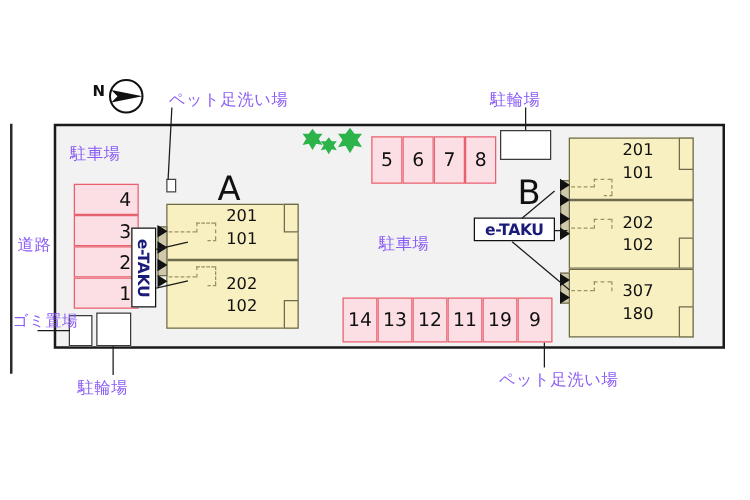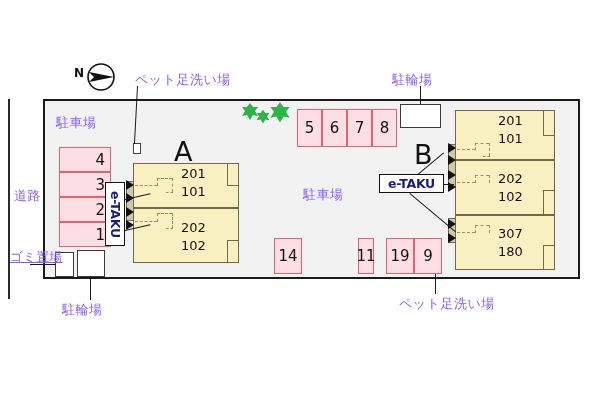--- a/index.html
+++ b/index.html
@@ -108,21 +108,21 @@
   <div class="lbl lbl-jp" style="left:399px;top:295px;">ペット足洗い場</div>
 
   <div class="lbl lbl-jp" style="left:392px;top:71px;">駐輪場</div>
   <div class="lead" style="left:420px;top:86px;width:1.4px;height:22px;"></div>
   <div class="wbox" style="left:400px;top:104px;width:41px;height:24px;"></div>
 
   <div class="wbox" style="left:55px;top:252px;width:19px;height:25px;"></div>
   <div class="wbox" style="left:77px;top:250px;width:28px;height:27px;"></div>
 
   <div class="lead" style="left:30px;top:264px;width:26px;height:1.4px;"></div>
-  <div class="lbl lbl-jp-sm" style="left:10px;top:249px;text-decoration:underline;">ゴミ置場</div>
+  <div class="lbl lbl-jp-sm" style="left:10px;top:249px;">ゴミ置場</div>
 
   <div class="lead" style="left:90px;top:277px;width:1.4px;height:23px;"></div>
   <div class="lbl lbl-jp" style="left:62px;top:301px;">駐輪場</div>
 
   <div class="shrub" style="left:240px;top:102px;">
     <svg width="20" height="20" viewBox="0 0 20 20">
         <path d="M10 1 L13 5 L18 5 L15 9 L18 14 L13 13 L10 18 L7 13 L2 14 L5 9 L2 5 L7 5 Z" fill="#2cb34a"></path>
       </svg>
   </div>
   <div class="shrub" style="left:255px;top:109px;">
@@ -158,21 +158,27 @@
   <div class="stall center" style="left:347px;top:109px;width:25px;height:38px;">
     <span>7</span>
     </div>
   <div class="stall center" style="left:372px;top:109px;width:25px;height:38px;">
     <span>8</span>
     </div>
 
   <div class="stall center" style="left:274px;top:238px;width:28px;height:36px;">
     <span>14</span>
     </div>
-  <div class="stall center" style="left:358px;top:238px;width:16px;height:36px;">
+  <div class="stall center" style="left:302px;top:238px;width:28px;height:36px;">
+    <span>13</span>
+    </div>
+  <div class="stall center" style="left:330px;top:238px;width:28px;height:36px;">
+    <span>12</span>
+    </div>
+  <div class="stall center" style="left:358px;top:238px;width:28px;height:36px;">
     <span>11</span>
     </div>
   <div class="stall center" style="left:386px;top:238px;width:28px;height:36px;">
     <span>19</span>
     </div>
   <div class="stall center" style="left:414px;top:238px;width:28px;height:36px;">
     <span>9</span>
     </div>
 
   <div class="bldg-letter" style="left:174px;top:136px;">A</div>

